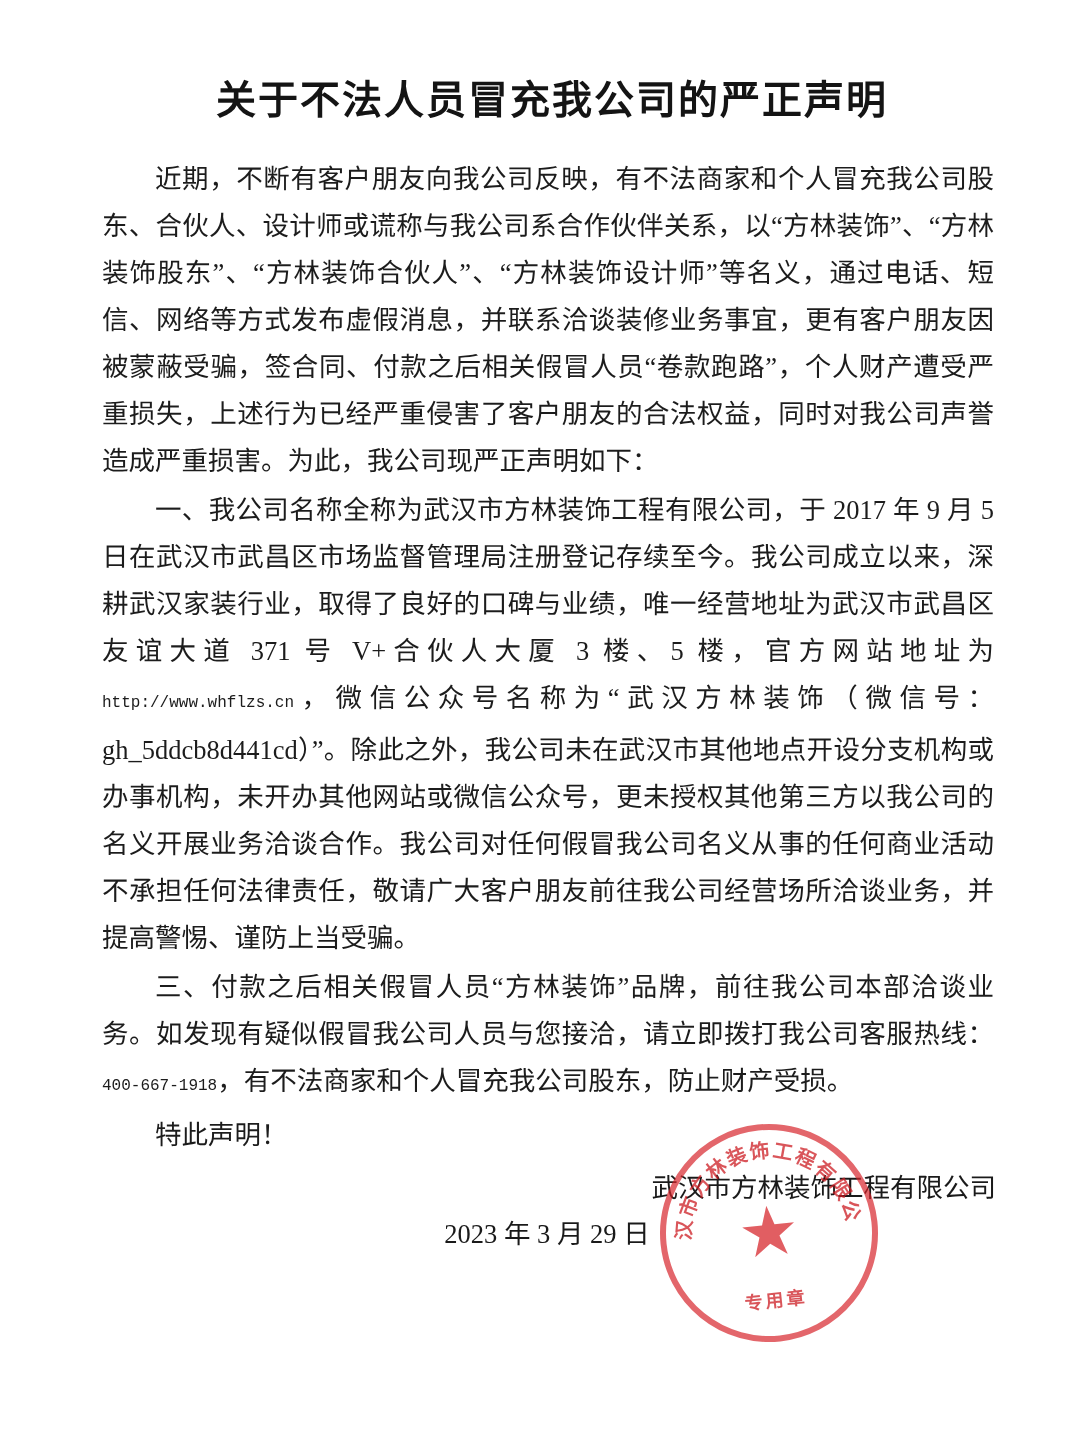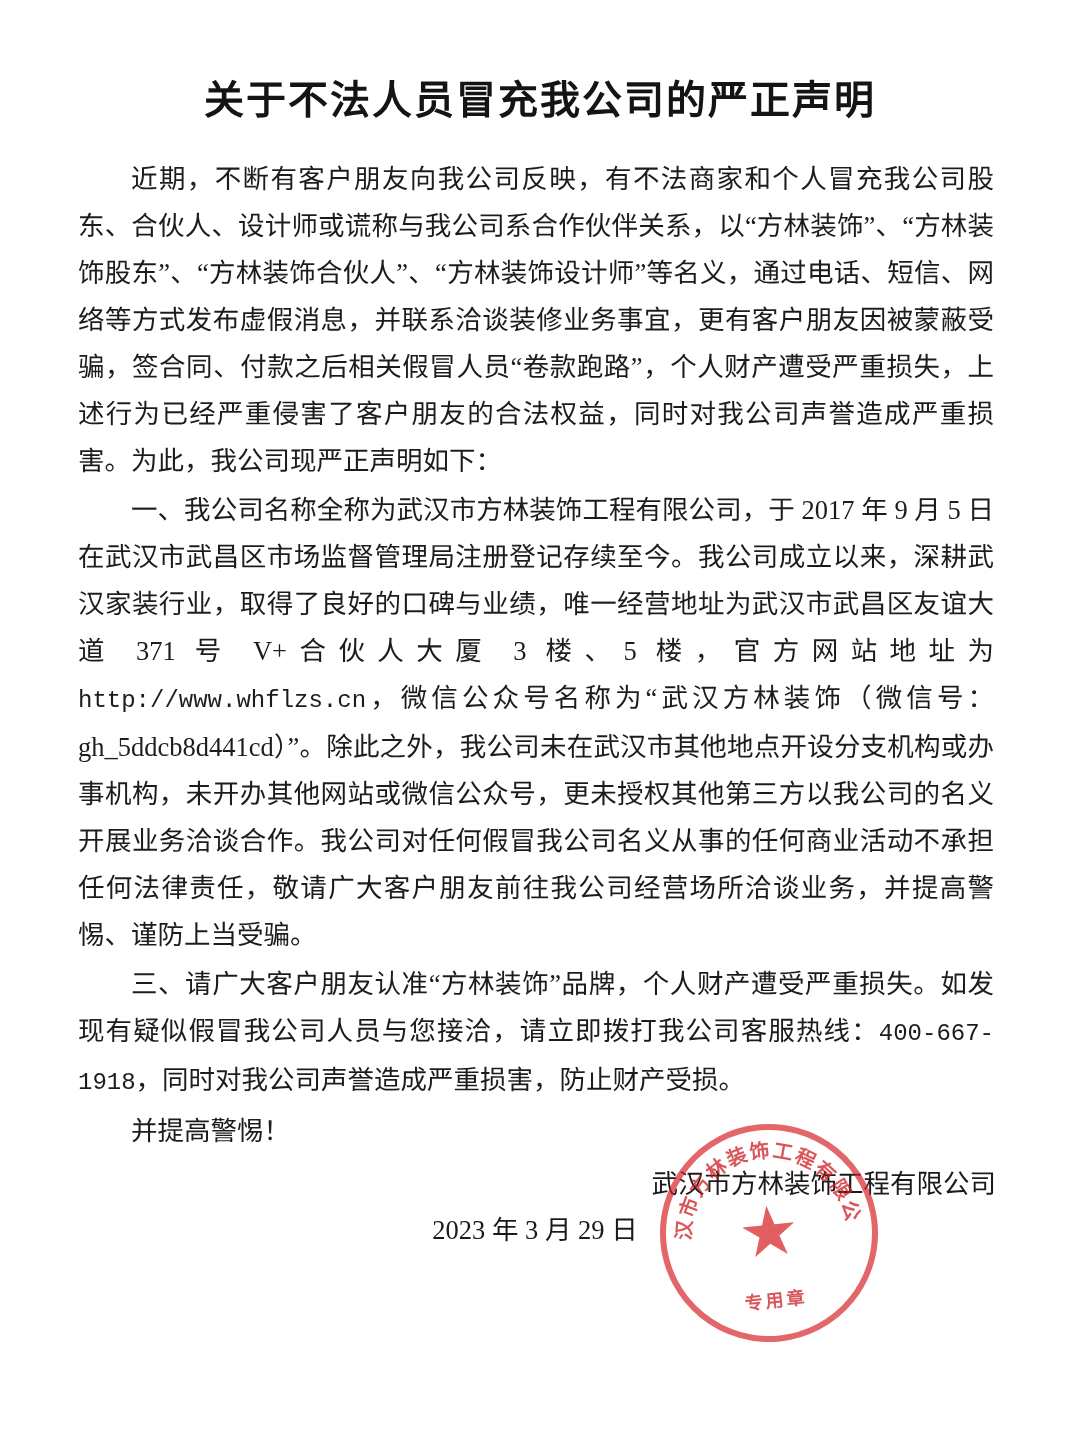--- a/index.html
+++ b/index.html
@@ -13,21 +13,21 @@
     position: relative;
     font-family: "Liberation Serif", "DejaVu Serif", serif;
     color: #1a1a1a;
     overflow: hidden;
   }
   .page {
     position: relative;
     width: 1080px;
     height: 1292px;
     box-sizing: border-box;
-    padding: 48px 78px 0 78px;
+    padding: 48px 78px 0 102px;
   }
   .doc-title {
     text-align: center;
     font-size: 40px;
     font-weight: bold;
     letter-spacing: 2px;
     margin: 20px 0 30px 0;
     color: #141414;
     font-family: "Liberation Serif", "DejaVu Serif", serif;
   }
@@ -37,21 +37,21 @@
     text-align: justify;
     text-justify: inter-ideograph;
     color: #1c1c1c;
   }
   .para {
     margin: 0 8px 2px 0;
     text-indent: 2em;
   }
   .mono {
     font-family: "Liberation Mono", "DejaVu Sans Mono", monospace;
-    font-size: 24px;
+    font-size: 16px;
     letter-spacing: 0px;
   }
   .sign-block {
     margin-top: 6px;
     text-align: right;
     padding-right: 6px;
     font-size: 26.5px;
     line-height: 46px;
     position: relative;
     z-index: 1;
@@ -125,23 +125,23 @@
 
   <h1 class="doc-title">关于不法人员冒充我公司的严正声明</h1>
 
   <div class="body-text">
 
     <p class="para">近期，不断有客户朋友向我公司反映，有不法商家和个人冒充我公司股东、合伙人、设计师或谎称与我公司系合作伙伴关系，以“方林装饰”、“方林装饰股东”、“方林装饰合伙人”、“方林装饰设计师”等名义，通过电话、短信、网络等方式发布虚假消息，并联系洽谈装修业务事宜，更有客户朋友因被蒙蔽受骗，签合同、付款之后相关假冒人员“卷款跑路”，个人财产遭受严重损失，上述行为已经严重侵害了客户朋友的合法权益，同时对我公司声誉造成严重损害。为此，我公司现严正声明如下：</p>
 
     <p class="para"><span>一、我公司名称全称为武汉市方林装饰工程有限公司，于 2017 年 9 月 5 日在武汉市武昌区市场监督管理局注册登记存续至今。我公司成立以来，深耕武汉家装行业，取得了良好的口碑与业绩，唯一经营地址为武汉市武昌区友谊大道 371 号 V+合伙人大厦 3 楼、5 楼，官方网站地址为</span><span class="mono">http://www.whflzs.cn</span><span>，微信公众号名称为“武汉方林装饰（微信号：gh_5ddcb8d441cd）”</span><span>。除此之外，我公司未在武汉市其他地点开设分支机构或办事机构，未开办其他网站或微信公众号，更未授权其他第三方以我公司的名义开展业务洽谈合作。我公司对任何假冒我公司名义从事的任何商业活动不承担任何法律责任，敬请广大客户朋友前往我公司经营场所洽谈业务，并提高警惕、谨防上当受骗。</span></p>
 
 
-    <p class="para"><span>三、请广大客户朋友认准“方林装饰”品牌，个人财产遭受严重损失。如发现有疑似假冒我公司人员与您接洽，请立即拨打我公司客服热线：</span><span class="mono">400-667-1918</span><span>，同时对我公司声誉造成严重损害，防止财产受损。</span></p>
+    <p class="para"><span>三、付款之后相关假冒人员“方林装饰”品牌，前往我公司本部洽谈业务。如发现有疑似假冒我公司人员与您接洽，请立即拨打我公司客服热线：</span><span class="mono">400-667-1918</span><span>，有不法商家和个人冒充我公司股东，防止财产受损。</span></p>
 
-    <p class="para">并提高警惕！</p>
+    <p class="para">特此声明！</p>
 
   </div>
 
   <div class="sign-block">
     <span class="sign-line">武汉市方林装饰工程有限公司</span>
     <span class="sign-date">2023 年 3 月 29 日</span>
   </div>
 
   <div class="stamp">
     <div class="stamp-inner">

